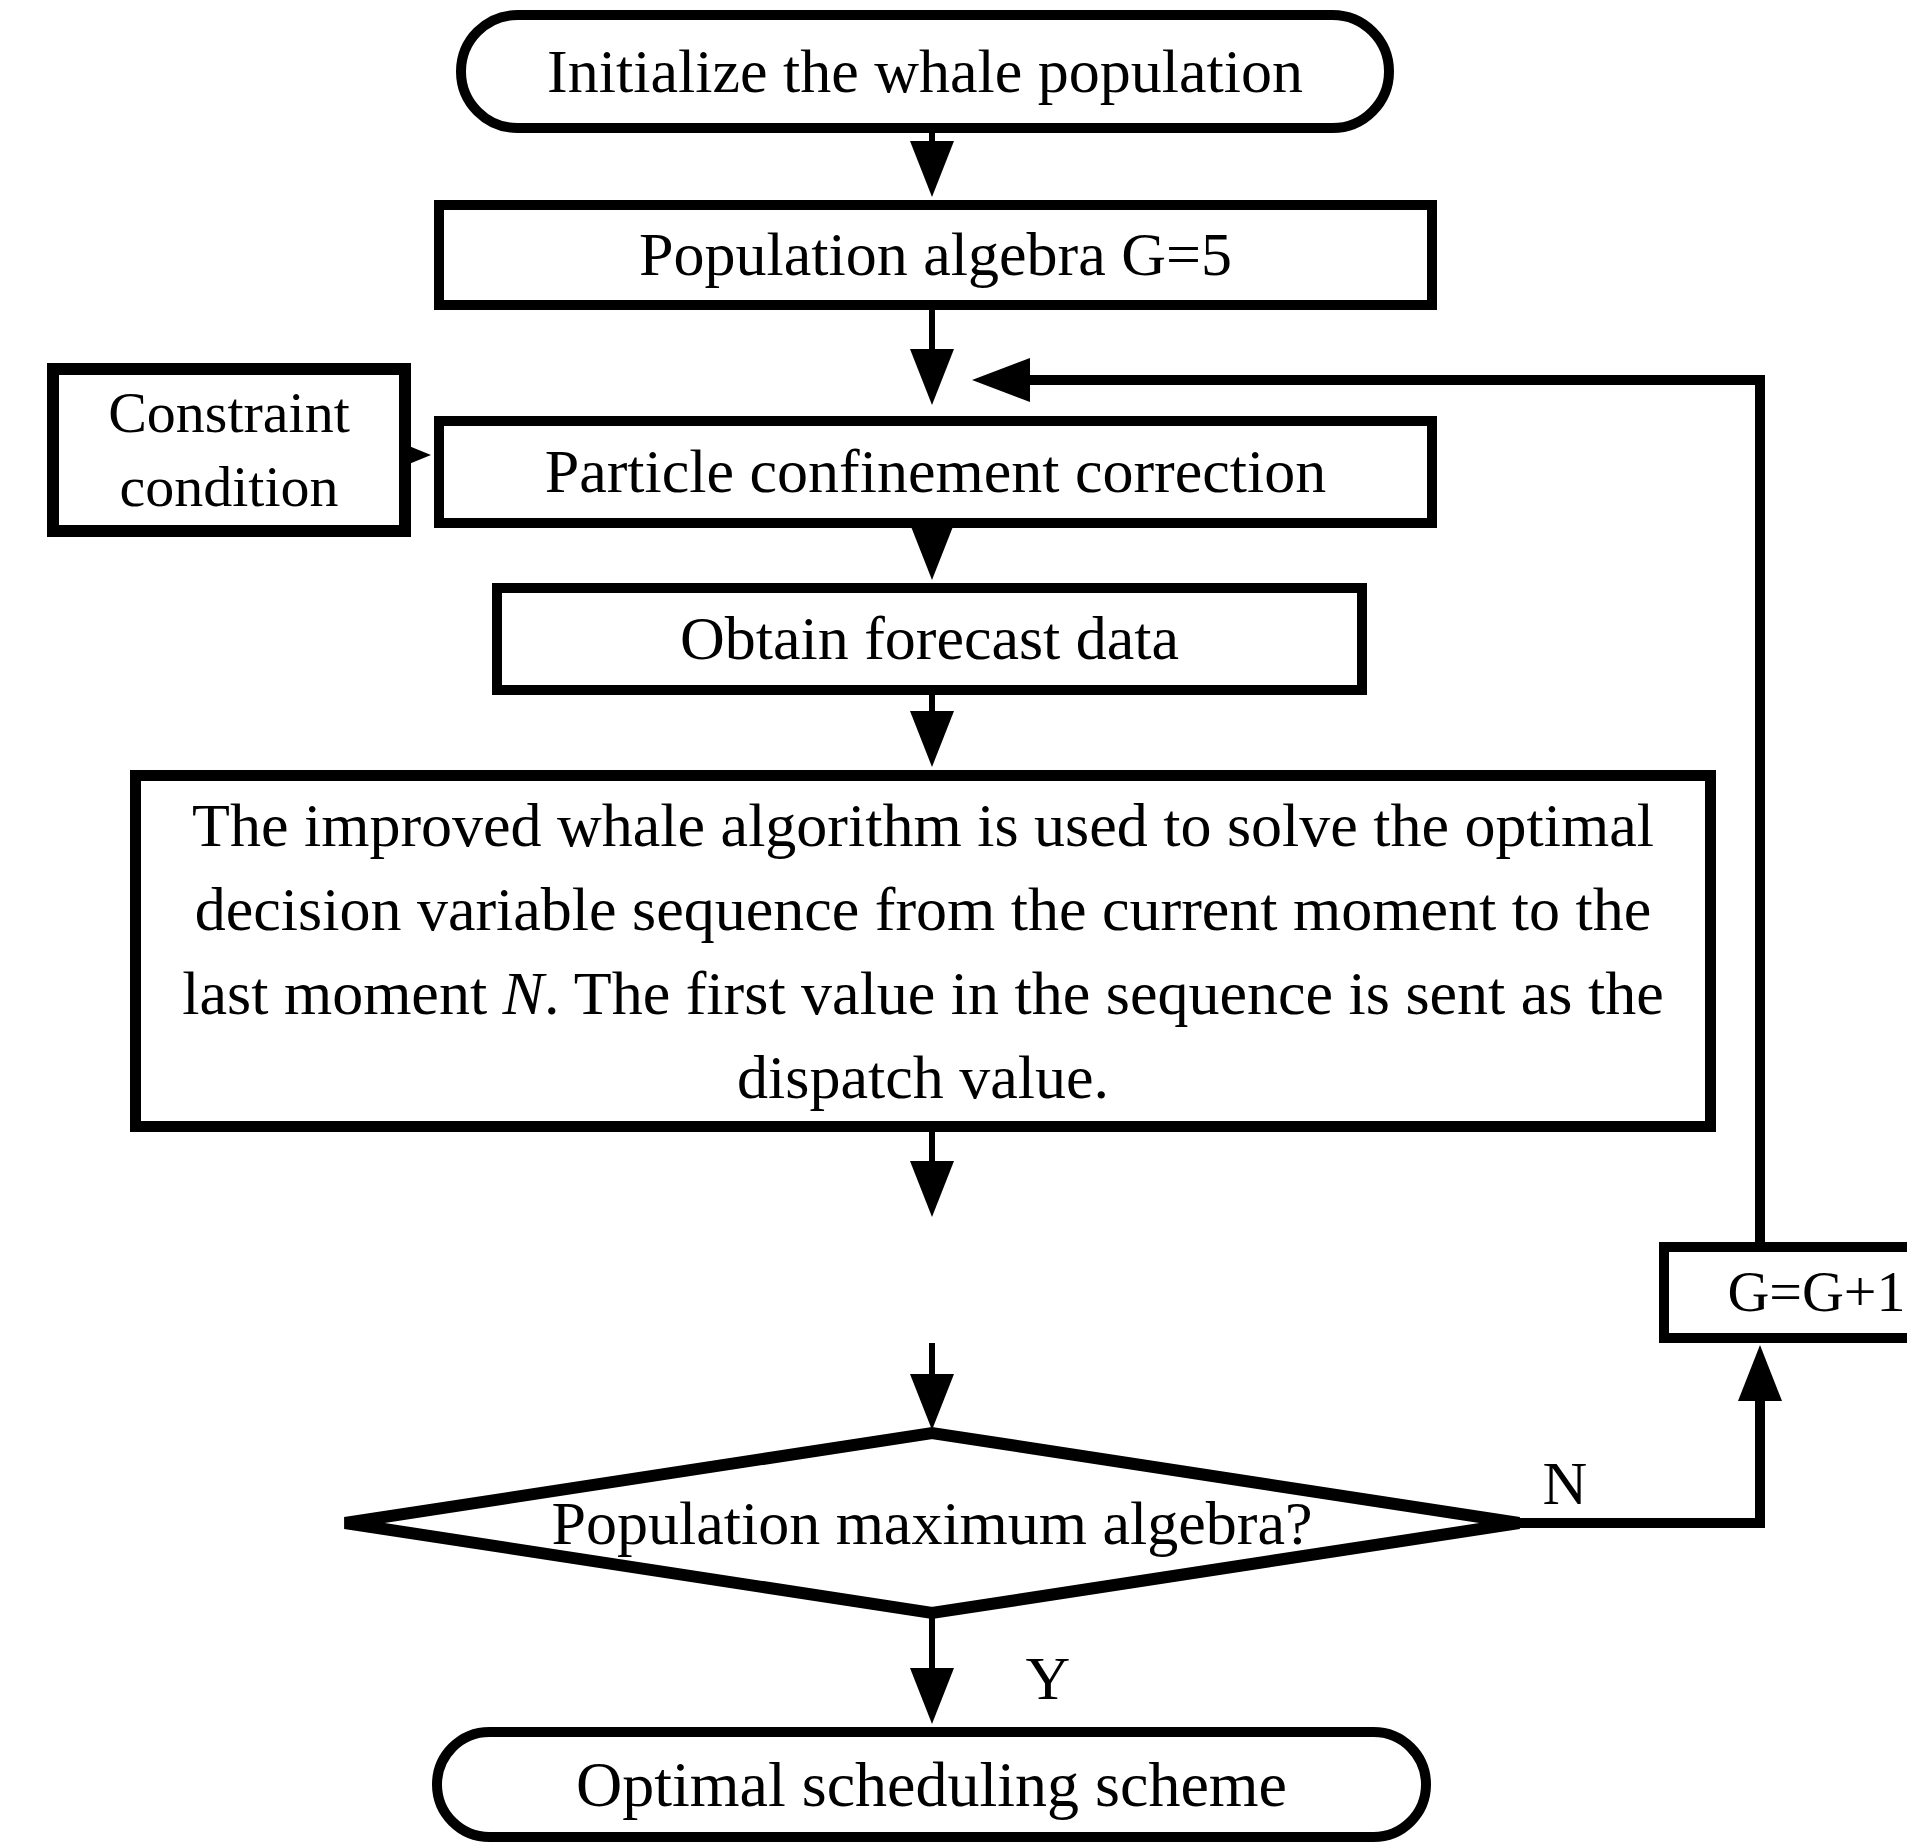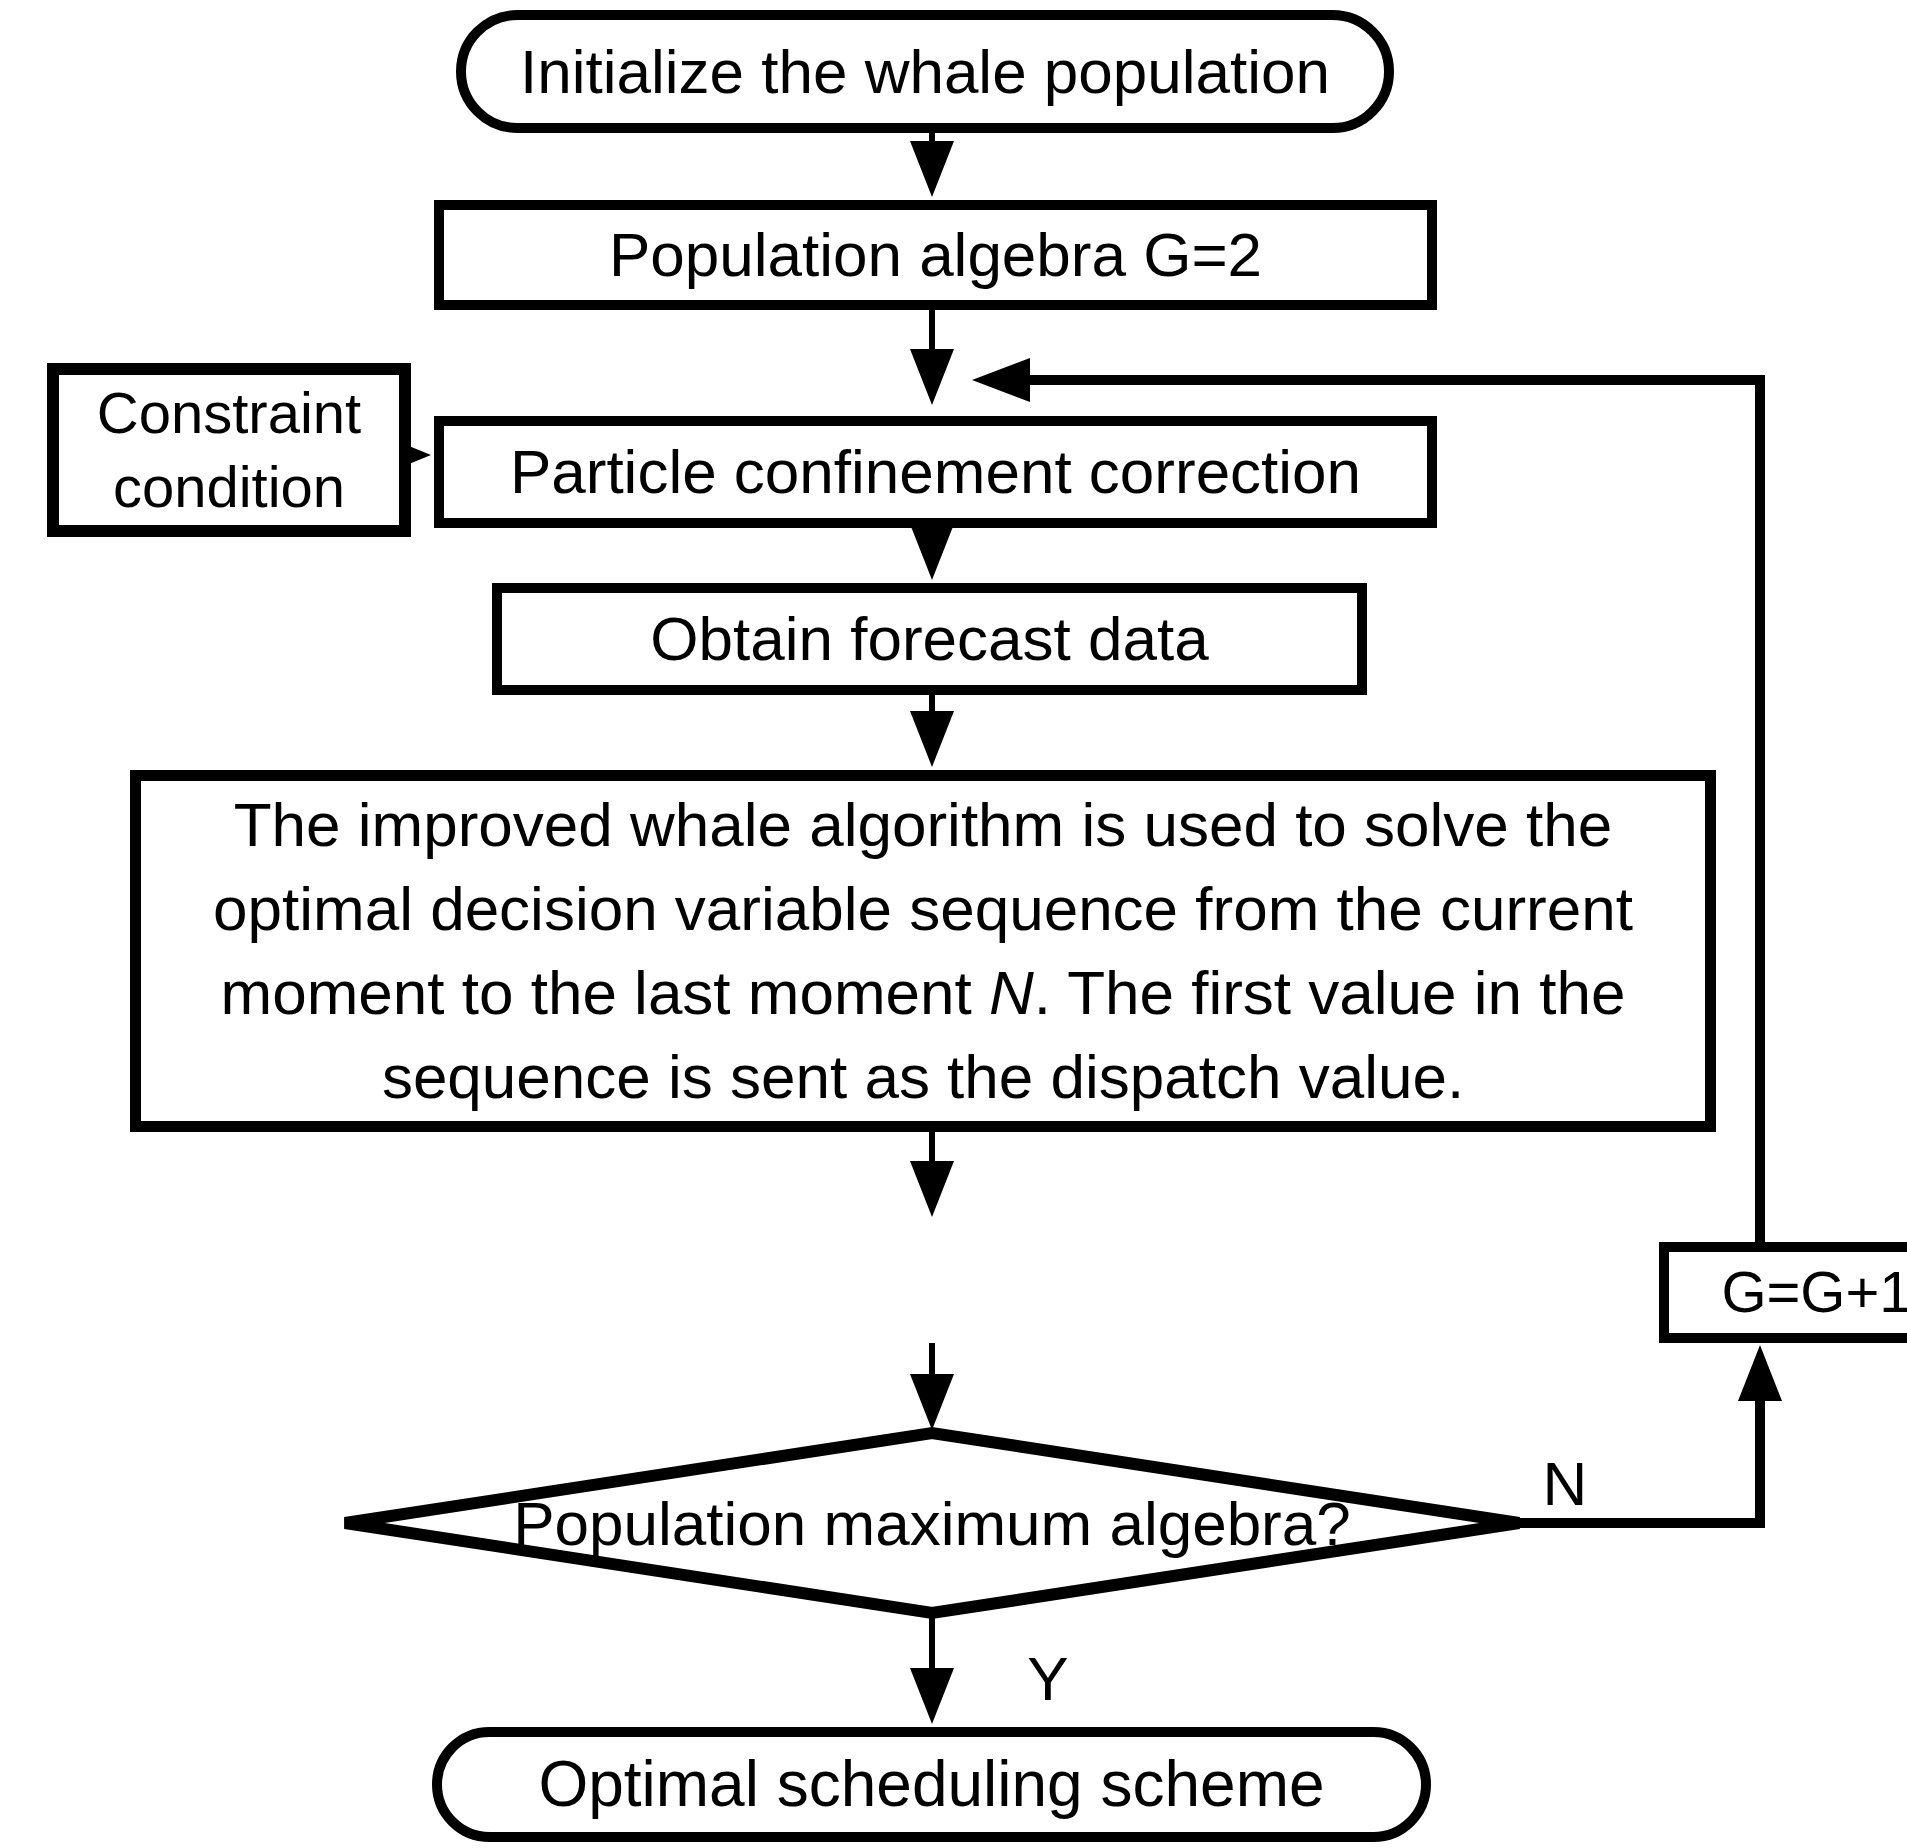--- a/index.html
+++ b/index.html
@@ -6,21 +6,21 @@
     margin: 0;
     padding: 0;
     background: #ffffff;
   }
   .canvas {
     position: relative;
     width: 1907px;
     height: 1848px;
     background: #ffffff;
     overflow: hidden;
-    font-family: Liberation Sans, sans-serif;
+    font-family: Liberation Serif, serif;
     color: #000;
   }
   .wires {
     position: absolute;
     left: 0; top: 0;
     width: 1907px;
     height: 1848px;
   }
   .node {
     position: absolute;
@@ -93,21 +93,21 @@
     </g>
 
     <polygon points="345,1523 932,1433 1519,1523 932,1613" fill="#ffffff" stroke="#000000" stroke-width="12"></polygon>
   </svg>
 
   <div class="node terminator f62" style="left:456px; top:10px; width:938px; height:123px;">
     <span>Initialize the whale population</span>
   </div>
 
   <div class="node f62" style="left:434px; top:200px; width:1003px; height:110px;">
-    <span>Population algebra G=2</span>
+    <span>Population algebra G=5</span>
   </div>
 
   <div class="node f58" style="left:12px; top:363px; width:364px; height:174px; border-width:12px; line-height:1.28; padding:0 10px;">
     <span>Constraint condition</span>
   </div>
 
   <div class="node f62" style="left:434px; top:416px; width:1003px; height:112px;">
     <span>Particle confinement correction</span>
   </div>
 

